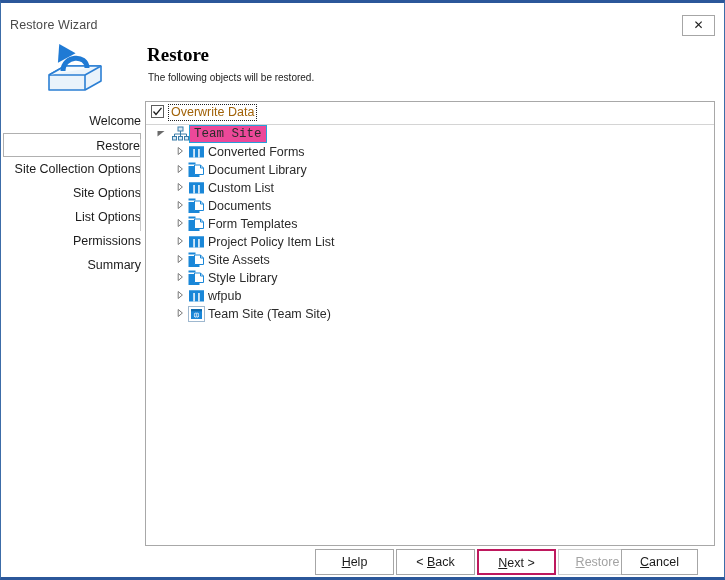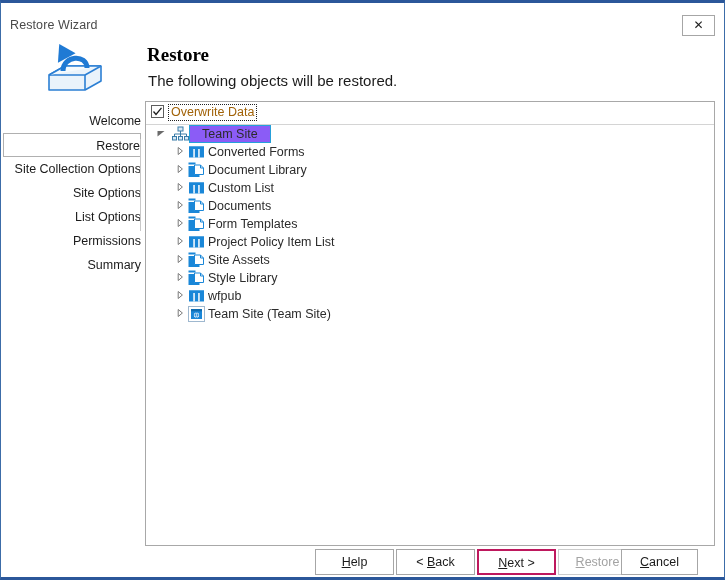--- a/index.html
+++ b/index.html
@@ -79,21 +79,21 @@
     top: 13px;
     font-size: 19px;
     font-weight: bold;
     color: #000000;
     font-family: "Liberation Serif", serif;
   }
   #header-subtitle {
     position: absolute;
     left: 147px;
     top: 41px;
-    font-size: 15px;
+    font-size: 10px;
     color: #1b1b1b;
   }
 
   
   #sidebar {
     position: absolute;
     left: 0;
     top: 106px;
     width: 140px;
     height: 437px;
@@ -207,26 +207,27 @@
   
   .tree-row.level0 .twisty { left: 9px; }
   .tree-row.level0 .ticon  { left: 26px; }
   .tree-row.level0 .tlabel { left: 47px; }
   
   .tree-row.level1 .twisty { left: 28px; }
   .tree-row.level1 .ticon  { left: 42px; }
   .tree-row.level1 .tlabel { left: 62px; }
 
   .tree-row.selected .tlabel {
-    background: #8b5cf6;
+    background: #ec4899;
     border: 1px solid #26a0da;
-    padding: 0 12px;
+    padding: 0 4px;
     margin-left: -4px;
     margin-top: -1px;
     line-height: 16px;
+    font-family: Liberation Mono, monospace;
   }
 
   
   #footer {
     position: absolute;
     left: 0;
     top: 543px;
     width: 723px;
     height: 34px;
   }

